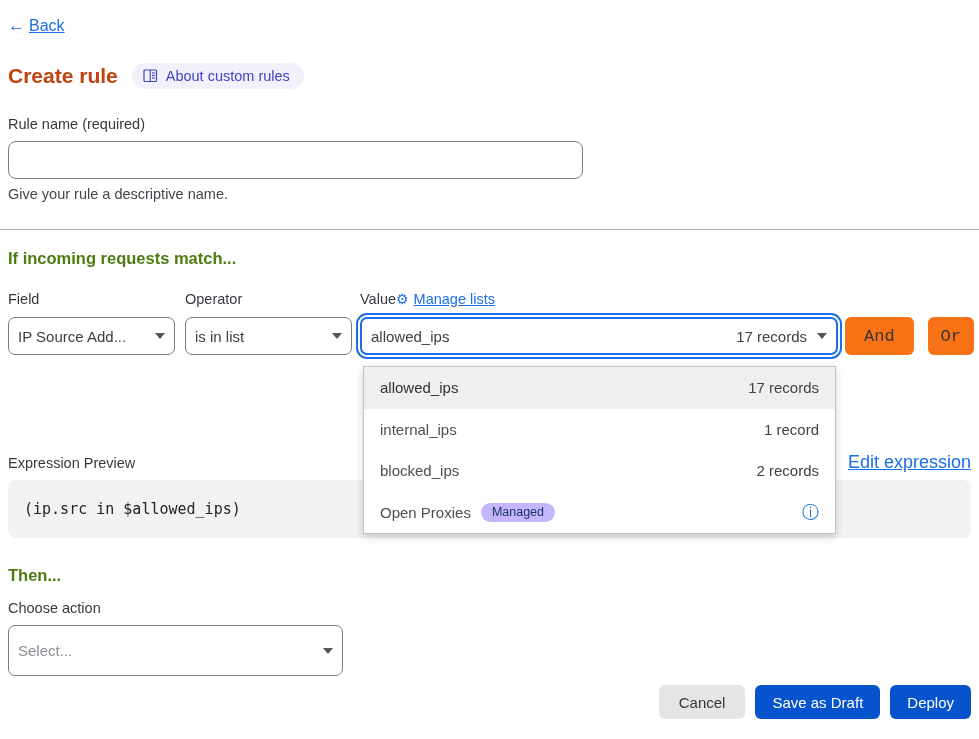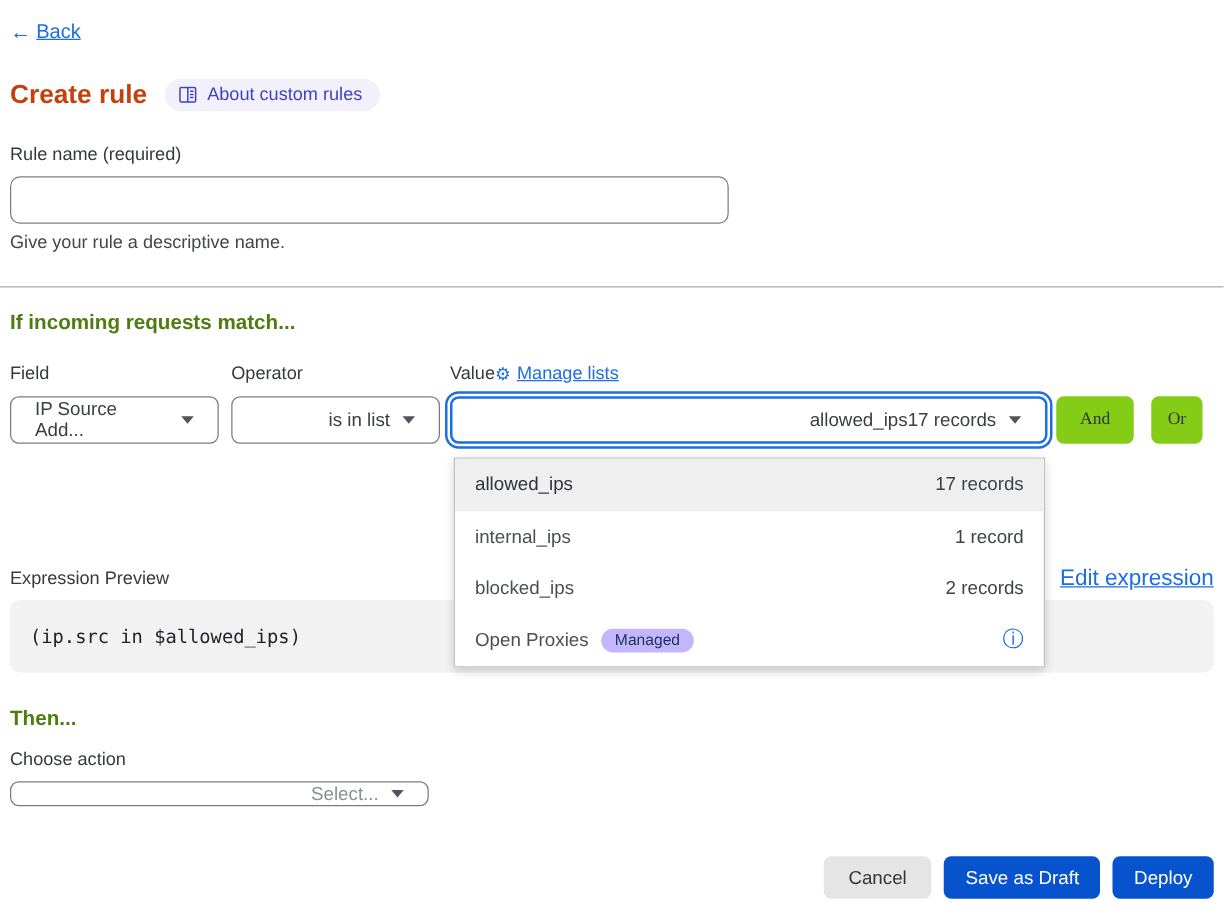--- a/index.html
+++ b/index.html
@@ -47,37 +47,37 @@
   .col { display:flex; flex-direction:column; }
   .col-field { width:167px; margin-right:10px; }
   .col-operator { width:167px; margin-right:8px; }
   .col-value { width:478px; margin-right:7px; }
   .label-row { display:flex; justify-content:flex-start; align-items:center; margin-bottom:8px; height:20px; }
   .manage-lists { font-size:14.5px; display:flex; align-items:center; gap:5px; }
   .gear-icon { color:#1b6ee4; font-size:14px; text-decoration:none; display:inline-block; }
 
   .select-box {
     height:38px; border:1px solid #7c7c7c; border-radius:7px; background:#fff;
-    display:flex; align-items:center; justify-content:flex-end;
-    padding:0 19px; font-size:15px; color:#3b3e44; cursor:pointer;
+    display:flex; align-items:center; justify-content:space-between;
+    padding:0 9px; font-size:15px; color:#3b3e44; cursor:pointer;
   }
   .select-box.focused {
     border:2px solid #1b6ee4; border-radius:7px;
     outline:2px solid #1b6ee4; outline-offset:2px;
   }
   .chevron {
     width:0; height:0; border-left:5.5px solid transparent; border-right:5.5px solid transparent;
     border-top:6.5px solid #4e565e; margin-left:10px; flex:0 0 auto;
   }
   .sel-right { display:flex; align-items:center; }
   .placeholder { color:#8a8f94; }
 
   .gray-btn {
-    background:#84cc16; color:#333538; border:none; border-radius:6px;
-    font-family:Liberation Serif, serif; font-size:14px; cursor:pointer;
+    background:#f97316; color:#333538; border:none; border-radius:6px;
+    font-family:Liberation Mono, monospace; font-size:17px; cursor:pointer;
   }
   .andor { height:38px; padding:0 19px; }
   .or-btn { margin-left:14px; padding:0 13px; }
 
   
   .dropdown {
     top:366px; left:363px; width:473px; background:#fff;
     border:1px solid #c2c2c2; box-shadow:0 3px 8px rgba(0,0,0,0.18);
     z-index:30;
   }
@@ -102,21 +102,21 @@
   .edit-link { font-size:18px; }
   .code-block {
     top:480px; left:8px; width:963px; height:58px; background:#f2f2f2; border-radius:8px;
     display:flex; align-items:center; padding:0 16px;
     font-family:"DejaVu Sans Mono","Liberation Mono",monospace;
     font-size:15px; color:#202327;
   }
 
   .then-heading { top:566px; left:8px; }
   .action-group { top:600px; left:8px; width:335px; }
-  .action-select { height:20px; }
+  .action-select { height:51px; }
 
   
   .footer { top:685px; right:8px; display:flex; gap:10px; }
   .footer button { height:34px; font-size:15px; border-radius:6px; border:none; cursor:pointer; font-family:inherit; }
   .cancel-btn { background:#e5e5e5; color:#333538; padding:0 20px; }
   .blue-btn { background:#0753cd; color:#ffffff; padding:0 17px; }
 </style>
 </head>
 <body>
 

